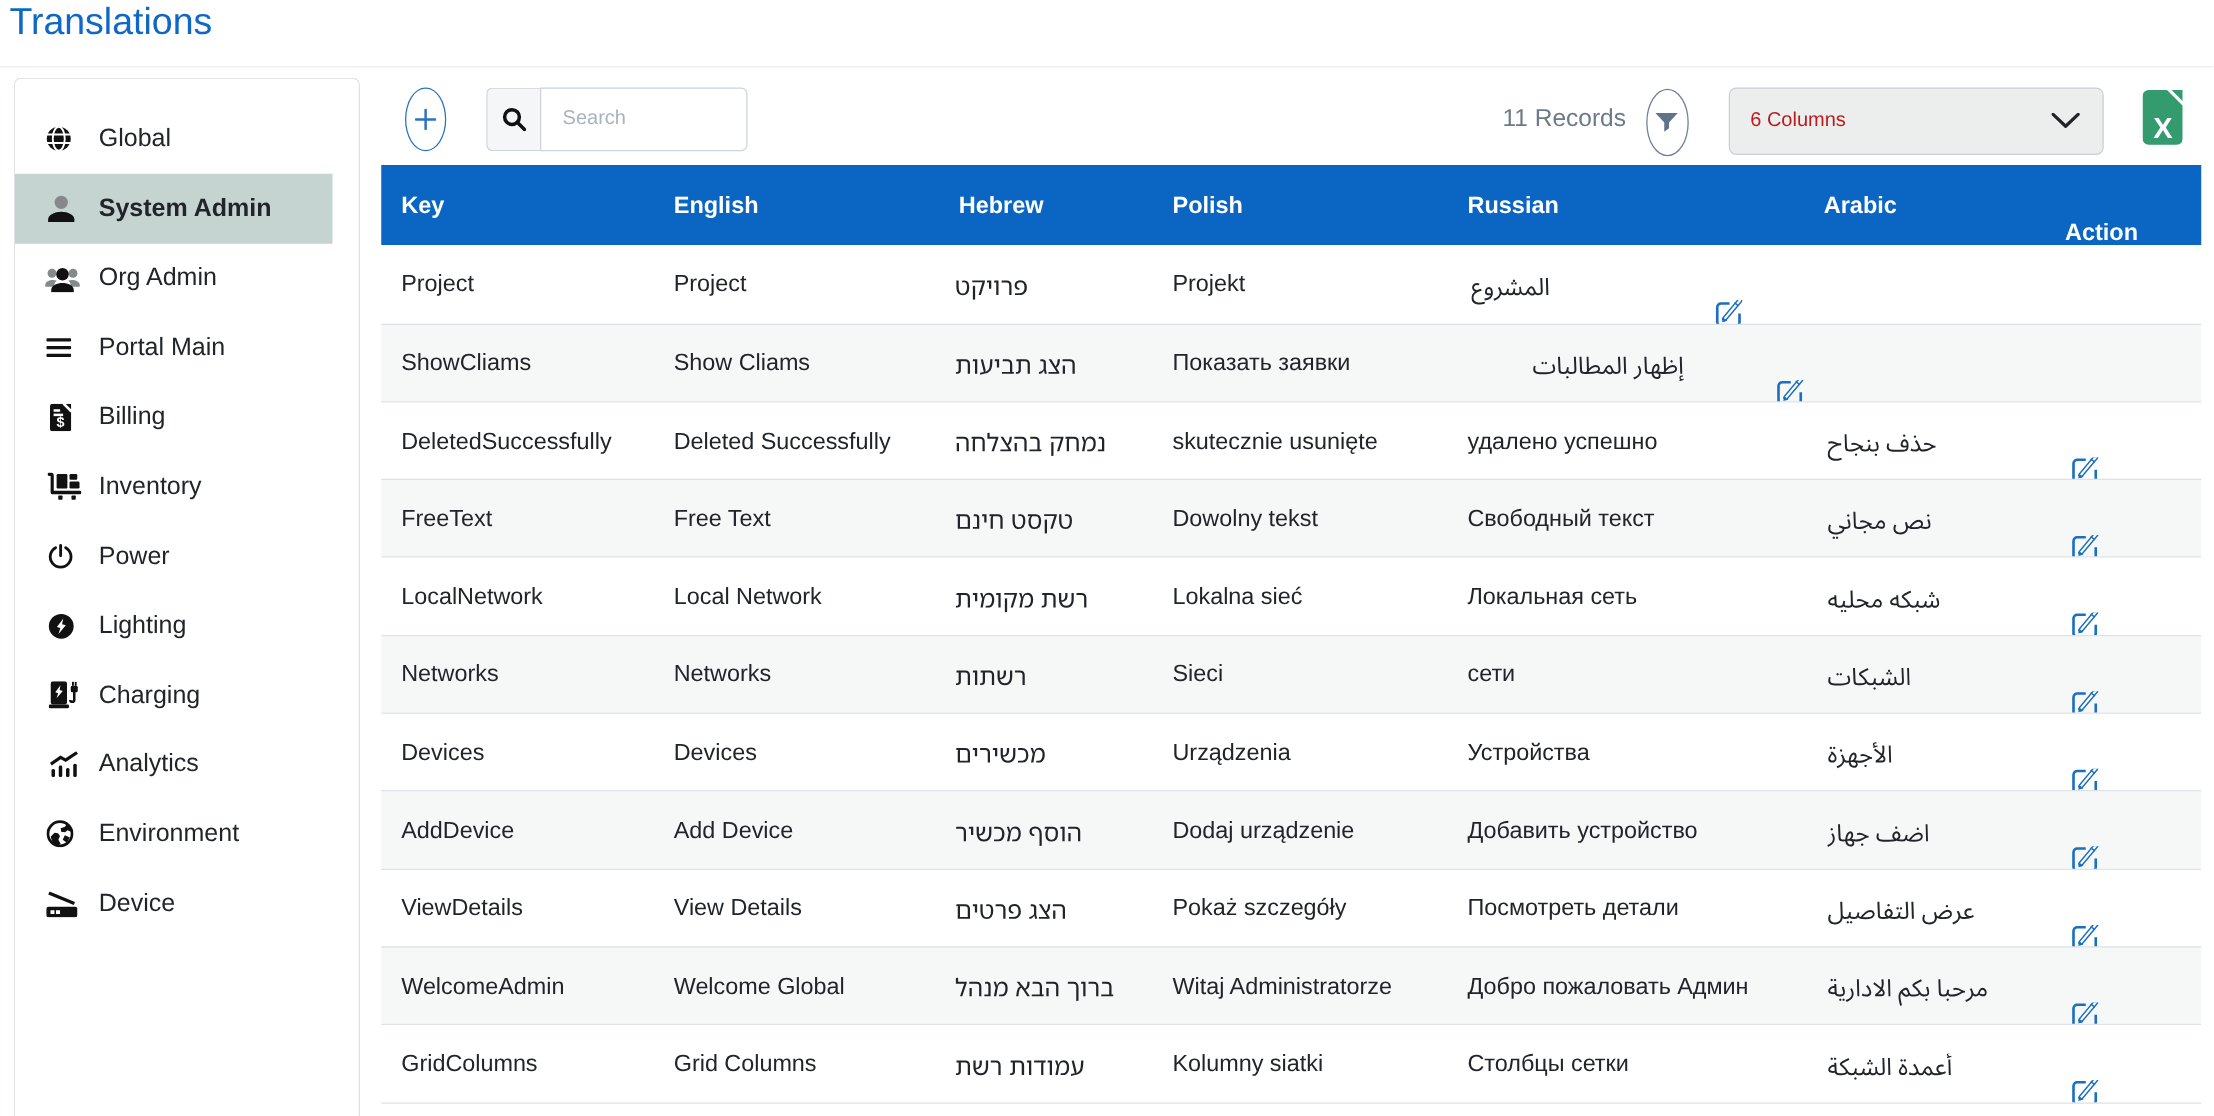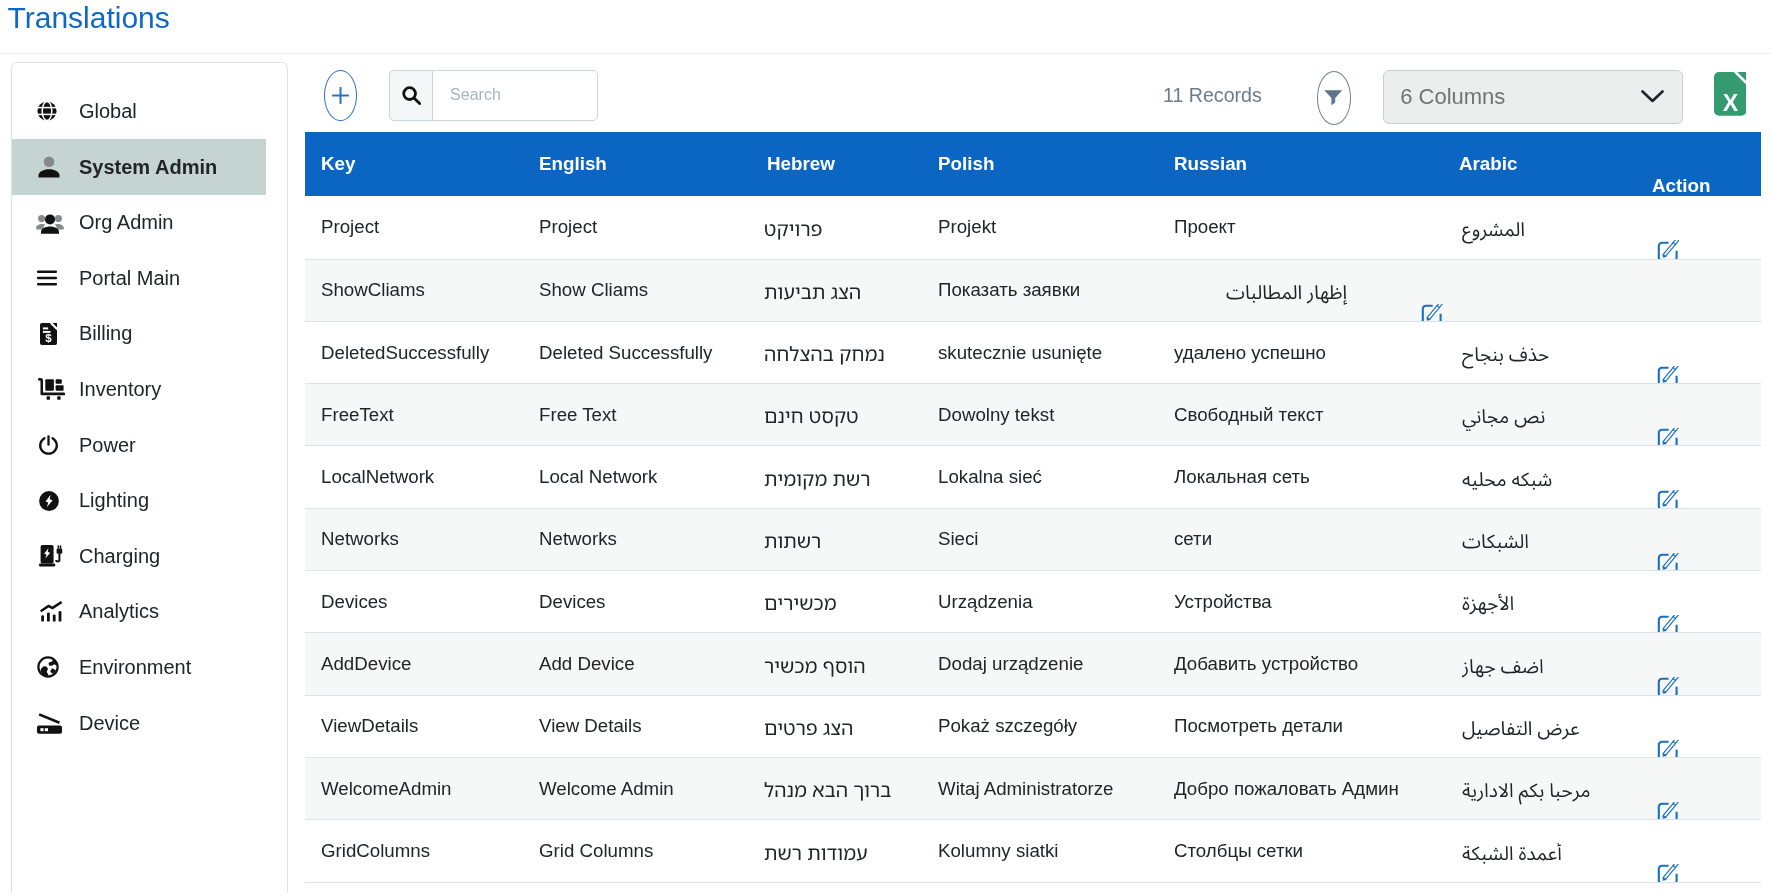--- a/index.html
+++ b/index.html
@@ -9,24 +9,24 @@
 .sidebar li { height:55.6px; display:flex; align-items:center; font-size:20px; color:#212529; }
 .sidebar li.active { background:#c5d4d1;font-weight:bold; }
 .ic { width:22px; margin-left:24.5px; display:flex; justify-content:center; align-items:center; flex:0 0 auto; }
 .ic svg { flex:0 0 auto; }
 .lb { margin-left:21px; white-space:nowrap; }
 .main { position:absolute; left:305px; top:62px; width:1455.5px; }
 .plus { position:absolute; left:19.4px; top:7.5px; width:32.6px; height:51px; border:1px solid #2a72c4; border-radius:50%; display:flex; align-items:center; justify-content:center; }
 .sgroup { position:absolute; left:84.4px; top:7.5px; height:51px; display:flex; }
 .sprep { width:42.7px; background:#f4f6f7; border:1px solid #cdd4da; border-right:none; border-radius:5px 0 0 5px; display:flex; align-items:center; justify-content:center; }
 .sinput { width:166.3px; border:1px solid #cdd4da; border-radius:0 5px 5px 0; background:#fff; color:#a9b3bf; font-size:16px; padding-left:17px; display:flex; align-items:center; }
-.recs { position:absolute; left:858px; top:0; height:66px; line-height:66px; font-size:19.6px; color:#6d7a8a; }
+.recs { position:absolute; left:897px; top:0; height:66px; line-height:66px; font-size:19.6px; color:#6d7a8a; }
 .funnel { position:absolute; left:1011.6px; top:9.2px; width:34.3px; height:53.7px; border:1px solid #6e7d95; border-radius:50%; display:flex; align-items:center; justify-content:center; }
 .sel { position:absolute; left:1078.2px; top:7.8px; width:299.7px; height:54px; background:#eceeee; border:1px solid #c9ced3; border-radius:6px; display:flex; align-items:center; }
-.sel .txt { margin-left:16px; font-size:22px; color:#737373; }
+.sel .txt { margin-left:16px; font-size:16px; color:#b91c1c; }
 .sel svg { position:absolute; right:17.5px; }
 .excel { position:absolute; left:1408.8px; top:10.3px; }
 .table { position:absolute; left:0; top:70px; width:1455.5px; }
 .th { height:64.3px; background:#0a66c2; display:flex; color:#fff; font-weight:bold; font-size:18.8px; }
 .tr { height:62.3px; display:flex; border-top:1px solid #dee2e6; background:#fff; }
 .tr.r0 { border-top:none; }
 .tr.odd { background:#f6f7f7; }
 .td, .hd { padding-left:17px; display:flex; align-items:center; white-space:nowrap; overflow:hidden; }
 .td { font-size:18.7px; color:#212529; }
 .c0 { width:217px;padding-left:16px; } .c1 { width:228px;text-align:center; } .c2 { width:171px; } .c2 .rtl { margin-left:-3px; } .c5 .rtl { margin-left:3px; } .c3 { width:236px; }
@@ -234,21 +234,20 @@
       </div>
 <div class="tr r0">
 <div class="td c0">Project</div>
         <div class="td c1">Project</div>
 <div class="td c2">
           <svg class="rtl" width="58" height="26" viewBox="0 -17 58 26">
             <path d="M6.2 0.2Q3.8 0.2 2.4 -1.5Q1.1 -3.1 1.1 -6.4V-11.6H2.9V-6.4Q2.9 -3.8 3.8 -2.5Q4.6 -1.2 6.2 -1.2Q7.8 -1.2 8.7 -2.5Q9.6 -3.8 9.6 -6.4Q9.6 -8.2 9.1 -9.3Q8.6 -10.3 7.4 -10.3Q6.9 -10.3 6.5 -10.2Q6.2 -10.2 5.7 -10.1V-11.5Q6.2 -11.6 6.7 -11.7Q7.2 -11.7 7.6 -11.7Q9.7 -11.7 10.5 -10.3Q11.4 -8.9 11.4 -6.4Q11.4 -3.1 10.1 -1.5Q8.7 0.2 6.2 0.2Z M18.9 0 22 -10.2H13.7L13.9 -11.6H24L23.9 -10.5L20.7 0ZM14.3 3.7V-7.3L16.1 -7.4V3.6Z M27.2 -5.1V-11.6H29V-5.1ZM25.5 -10.1 25.7 -11.6H28.3V-10.1Z M33 0V-11.6H34.8V0ZM31.2 -10.1 31.5 -11.6H34.2V-10.1Z M43.4 0V-7.9Q43.4 -9 42.8 -9.6Q42.3 -10.1 41.2 -10.1H37.2L37.4 -11.6H41.3Q43.2 -11.6 44.2 -10.7Q45.2 -9.8 45.2 -7.9V0Z M48 0V-1.5H51.6Q52.9 -1.5 53.8 -2Q54.7 -2.6 55.1 -3.6Q55.6 -4.6 55.6 -5.9Q55.6 -8 54.8 -9.2Q53.9 -10.3 52.3 -10.3Q50.9 -10.3 50.2 -9.6Q49.4 -8.9 49.4 -7.8Q49.4 -7 49.8 -6.4Q50.3 -5.7 51.1 -5.6Q51.3 -5.6 51.4 -5.5Q51.5 -5.5 51.6 -5.5L51.5 -4.2Q51.4 -4.2 51.1 -4.2Q50.8 -4.2 50.5 -4.3Q49.1 -4.5 48.4 -5.4Q47.7 -6.4 47.7 -7.9Q47.7 -9 48.2 -9.9Q48.7 -10.8 49.8 -11.3Q50.8 -11.8 52.3 -11.8Q54.7 -11.8 56.1 -10.3Q57.5 -8.7 57.5 -5.9Q57.5 -4.1 56.8 -2.8Q56 -1.5 54.7 -0.7Q53.4 0 51.5 0Z" fill="#212529"></path>
           </svg>
         </div>
 <div class="td c3">Projekt</div>
-        <div class="td c4">Проект</div>
 <div class="td c5">
           <svg class="rtl" width="63" height="26" viewBox="0 -17 63 26">
             <path d="M6.6 7.6Q5.5 7.6 4.4 7.3Q3.3 7.1 2.4 6.5Q1.4 5.9 0.8 4.9Q0.2 3.9 0.2 2.4Q0.2 1.1 0.7 -0.2Q1.3 -1.4 2.3 -2.3Q3.4 -3.3 4.8 -4Q6.2 -4.7 7.9 -5L8.3 -3.5Q6.9 -3.2 5.7 -2.7Q4.5 -2.2 3.6 -1.5Q2.7 -0.8 2.2 0.2Q1.8 1.1 1.8 2.2Q1.8 3.1 2.1 3.8Q2.4 4.4 2.9 4.8Q3.4 5.3 4 5.5Q4.7 5.8 5.3 5.9Q6 6 6.6 6Q7.6 6 8.7 5.8Q9.7 5.6 10.6 5.3L11.1 6.6Q10.6 6.8 9.9 7.1Q9.1 7.3 8.2 7.4Q7.4 7.6 6.6 7.6ZM3.4 -2.6Q2.6 -2.8 2 -3.3Q1.4 -3.8 1.1 -4.5Q0.7 -5.2 0.7 -6Q0.7 -7.2 1.3 -8Q1.8 -8.8 2.7 -9.2Q3.6 -9.6 4.6 -9.6Q5.1 -9.6 5.6 -9.5Q6.1 -9.4 6.5 -9.3L6.2 -7.8Q5.8 -7.9 5.4 -7.9Q5 -8 4.6 -8Q3.9 -8 3.4 -7.8Q2.9 -7.5 2.6 -7.1Q2.2 -6.6 2.2 -6.1Q2.2 -5.5 2.5 -5.1Q2.8 -4.7 3.3 -4.4Q3.8 -4.1 4.2 -4Q4.7 -3.8 5.1 -3.9Z M10.8 4.4 10.5 2.8Q11.7 2.7 12.6 2.4Q13.6 2.1 14.3 1.6Q15 1.1 15.4 0.2Q15.8 -0.6 15.8 -1.9Q15.8 -2.5 15.6 -3Q15.5 -3.6 15.3 -4Q15.1 -4.4 14.8 -4.6Q14.4 -4.9 14 -4.9Q13.6 -4.9 13.2 -4.6Q12.9 -4.2 12.7 -3.7Q12.5 -3.2 12.5 -2.7Q12.5 -2.3 12.6 -2Q12.8 -1.7 13.2 -1.5Q13.6 -1.4 14.2 -1.4Q14.7 -1.4 15.3 -1.5Q15.9 -1.6 16.3 -1.8L16.4 -0.4Q15.9 -0.1 15.3 0Q14.6 0.2 14 0.2Q13.3 0.2 12.7 0Q12.2 -0.2 11.8 -0.5Q11.4 -0.7 11.2 -1.2Q11 -1.7 11 -2.3Q11 -3 11.2 -3.8Q11.4 -4.5 11.8 -5.1Q12.3 -5.7 12.9 -6.1Q13.5 -6.5 14.2 -6.5Q15 -6.5 15.5 -6.1Q16.1 -5.7 16.5 -5Q16.9 -4.3 17.1 -3.5Q17.3 -2.6 17.3 -1.7Q17.3 0 16.5 1.3Q15.8 2.6 14.4 3.4Q13 4.2 10.8 4.4Z M18.4 4.5 17.8 3Q19.2 2.5 20.2 1.9Q21.1 1.3 21.6 0.7Q22.2 0 22.4 -0.7Q22.7 -1.4 22.7 -2.1Q22.7 -3 22.2 -4Q21.8 -4.9 21.3 -5.8L22.7 -6.5Q23.1 -5.8 23.4 -5.2Q23.7 -4.5 23.9 -4Q24.1 -3.4 24.2 -2.9Q24.5 -2.1 24.9 -1.8Q25.4 -1.5 26.1 -1.5Q26.5 -1.5 26.7 -1.3Q26.9 -1 26.9 -0.7Q26.9 -0.4 26.6 -0.2Q26.3 0.1 25.9 0.1Q25.1 0.1 24.5 -0.2Q24 -0.5 23.8 -1Q23.5 -1.5 23.4 -2L24 -1.7Q24 -0.4 23.4 0.6Q22.9 1.7 22 2.5Q21.1 3.2 20.1 3.7Q19.2 4.2 18.4 4.5Z M25.9 0.1 26.1 -1.5Q26.7 -1.5 27.1 -1.6Q27.5 -1.7 27.8 -2Q28 -2.4 28.2 -3.1Q28.5 -3.9 28.8 -5.3L30.2 -4.9Q30.1 -4.4 30 -3.7Q29.8 -3.1 29.8 -2.5Q29.8 -2.2 30 -2Q30.1 -1.7 30.5 -1.6Q30.9 -1.5 31.5 -1.5Q32.1 -1.5 32.4 -1.6Q32.8 -1.7 33 -2Q33.3 -2.4 33.5 -3.2Q33.7 -4 33.9 -5.4L35.3 -5.1Q35.3 -4.8 35.2 -4.3Q35.1 -3.8 35 -3.3Q35 -2.8 35 -2.5Q35 -2.2 35.1 -2Q35.2 -1.7 35.6 -1.6Q36 -1.5 36.7 -1.5Q37.7 -1.5 38.1 -1.9Q38.6 -2.3 38.6 -3.1Q38.6 -3.6 38.5 -4Q38.5 -4.5 38.5 -5.1Q38.4 -5.7 38.3 -6.5L39.7 -6.6Q39.8 -5.1 40 -4.1Q40.1 -3.1 40.4 -2.5Q40.7 -1.9 41.2 -1.7Q41.6 -1.5 42.4 -1.5Q42.8 -1.5 43 -1.3Q43.2 -1 43.2 -0.7Q43.2 -0.4 42.9 -0.2Q42.7 0.1 42.2 0.1Q41.6 0.1 41.1 -0.1Q40.6 -0.3 40.2 -0.6Q39.8 -0.9 39.6 -1.3Q39.3 -1.7 39.2 -2.2L39.6 -2.1Q39.4 -1.2 38.9 -0.7Q38.5 -0.3 37.9 -0.1Q37.2 0.1 36.6 0.1Q35.7 0.1 35.2 -0.1Q34.6 -0.3 34.3 -0.8Q34 -1.2 33.9 -1.9H34.6Q34.2 -1 33.8 -0.6Q33.4 -0.2 32.8 -0Q32.2 0.1 31.3 0.1Q30.8 0.1 30.2 -0.1Q29.7 -0.2 29.3 -0.7Q28.9 -1.1 28.8 -2L29.4 -2.1Q29 -1.2 28.6 -0.7Q28.1 -0.2 27.5 -0.1Q26.8 0.1 25.9 0.1ZM34.2 -10.5Q33.8 -10.5 33.5 -10.7Q33.2 -11 33.2 -11.4Q33.2 -11.8 33.5 -12.1Q33.8 -12.4 34.2 -12.4Q34.6 -12.4 34.9 -12.1Q35.1 -11.8 35.1 -11.4Q35.1 -11 34.9 -10.7Q34.6 -10.5 34.2 -10.5ZM32.9 -8.4Q32.5 -8.4 32.2 -8.6Q31.9 -8.9 31.9 -9.3Q31.9 -9.7 32.2 -10Q32.5 -10.3 32.9 -10.3Q33.3 -10.3 33.6 -10Q33.8 -9.7 33.8 -9.3Q33.8 -8.9 33.6 -8.6Q33.3 -8.4 32.9 -8.4ZM35.5 -8.4Q35.1 -8.4 34.8 -8.6Q34.5 -8.9 34.5 -9.3Q34.5 -9.7 34.8 -10Q35.1 -10.3 35.5 -10.3Q35.9 -10.3 36.2 -10Q36.4 -9.7 36.4 -9.3Q36.4 -8.9 36.2 -8.6Q35.9 -8.4 35.5 -8.4Z M42.2 0.1 42.4 -1.5Q43 -1.5 43.3 -1.7Q43.6 -1.9 43.9 -2.5Q44.2 -3 44.7 -3.9Q45.1 -4.8 45.6 -5.4Q46.1 -6 46.5 -6.3Q47 -6.7 47.4 -6.8Q47.8 -7 48.1 -7Q48.7 -7 49.2 -6.7Q49.7 -6.4 50.2 -5.7Q50.6 -5.1 51.1 -3.9Q51.5 -2.9 51.9 -2.3Q52.2 -1.8 52.6 -1.6Q53 -1.5 53.5 -1.5Q53.9 -1.5 54.1 -1.3Q54.3 -1 54.3 -0.7Q54.3 -0.4 54 -0.2Q53.8 0.1 53.3 0.1Q52.6 0.1 52 -0.2Q51.3 -0.4 50.9 -0.9L51.2 -1.3Q51 -0.7 50.6 -0.4Q50.3 0 49.8 0.2Q49.4 0.4 48.9 0.4Q48.2 0.4 47.6 0.1Q46.9 -0.2 46.3 -0.7Q45.7 -1.2 45.2 -1.8Q44.7 -1 44.3 -0.5Q43.8 -0.1 43.4 -0Q42.9 0.1 42.2 0.1ZM46 -3.3Q46.3 -2.8 46.7 -2.4Q47 -2 47.4 -1.7Q47.8 -1.4 48.2 -1.3Q48.6 -1.2 48.9 -1.2Q49.5 -1.2 49.9 -1.7Q50.2 -2.2 49.8 -3Q49.7 -3.5 49.5 -3.9Q49.3 -4.3 49.1 -4.7Q48.9 -5 48.6 -5.2Q48.3 -5.4 48 -5.4Q47.7 -5.4 47.4 -5.2Q47.1 -5 46.7 -4.6Q46.4 -4.1 46 -3.3Z M53.3 0.1 53.5 -1.5Q54.6 -1.5 55 -1.7Q55.5 -1.9 55.6 -2.4Q55.6 -3 55.6 -3.9L55.2 -13.7H56.8L57.2 -4.1Q57.2 -3.1 57.1 -2.3Q57 -1.5 56.6 -1Q56.2 -0.4 55.4 -0.2Q54.6 0.1 53.3 0.1Z M60.1 0 59.7 -13.7H61.3L61.7 0Z" fill="#212529"></path>
           </svg>
         </div>
 <div class="td c6">
           <svg class="edit" width="24.5" height="24.5" viewBox="0 0 24.5 24.5">
             <g fill="none" stroke="#1a6fc2" stroke-width="2.1">
               <path d="M13.6 3.8 H6.8 A3 3 0 0 0 3.8 6.8 V18.6 A3 3 0 0 0 6.8 21.6 H18.6 A3 3 0 0 0 21.6 18.6 V11.8"></path>
             </g>
@@ -469,21 +468,21 @@
             </g>
             <line x1="21.9" y1="1.4" x2="9.6" y2="16.1" stroke="#1a6fc2" stroke-width="4.1" stroke-linecap="round"></line>
             <line x1="21.9" y1="1.4" x2="9.6" y2="16.1" stroke="#ffffff" stroke-width="1.8" stroke-linecap="round"></line>
             <line x1="17.6" y1="3.1" x2="20.8" y2="5.8" stroke="#1a6fc2" stroke-width="1.2"></line>
             <path d="M7.6 18.7 L8.5 14.9 L11.8 17.6 Z" fill="#1a6fc2"></path>
           </svg>
         </div>
       </div>
 <div class="tr odd">
 <div class="td c0">WelcomeAdmin</div>
-        <div class="td c1">Welcome Admin</div>
+        <div class="td c1">Welcome Global</div>
 <div class="td c2">
           <svg class="rtl" width="127" height="26" viewBox="0 -17 127 26">
             <path d="M2.5 -11.6H9.5L9.3 -10.5L5.8 0H4L7.4 -10.1H0.7V-14.7L2.5 -14.9Z M19.3 0V-7.9Q19.3 -9 18.8 -9.6Q18.2 -10.1 17.1 -10.1H11.3L11.5 -11.6H17.3Q19.2 -11.6 20.1 -10.7Q21.1 -9.8 21.1 -7.9V0ZM11.6 0V-6.6L13.4 -6.7V0Z M26.7 0V-8.7Q26.7 -9.2 26.5 -9.5Q26.4 -9.9 26.1 -10Q25.8 -10.1 25.4 -10.1H24L24.2 -11.6H25.8Q27.1 -11.6 27.8 -10.9Q28.5 -10.2 28.5 -8.9V0ZM23.5 0V-1.5H27.6V0Z M31.1 0 32.5 -7 30.9 -11.6H32.7L33.6 -8.5H33.7Q33.9 -9.2 34.2 -9.8Q34.5 -10.3 35 -10.8Q35.4 -11.3 36.1 -11.5Q36.8 -11.8 37.7 -11.8Q39 -11.8 40 -11.2Q41 -10.6 41.6 -9.4Q42.1 -8.1 42.1 -6.3V-6Q42.1 -4.2 41.5 -2.8Q41 -1.5 39.9 -0.7Q38.7 0 37.1 0H35.2L35.4 -1.5H37.1Q38.6 -1.5 39.5 -2.7Q40.3 -4 40.3 -6V-6.3Q40.3 -7.7 39.9 -8.6Q39.6 -9.4 38.9 -9.9Q38.3 -10.3 37.4 -10.3Q36.6 -10.3 36 -10Q35.5 -9.7 35.1 -9.2Q34.8 -8.7 34.5 -8.1Q34.3 -7.5 34.2 -6.9L33 0Z M57.8 0Q56.9 -1.5 56 -2.8Q55.1 -4.2 54.2 -5.4Q53.4 -6.7 52.5 -7.7Q52 -8.3 51.5 -8.9Q51.1 -9.5 50.7 -10Q50.3 -10.5 49.9 -10.9Q49.6 -11.3 49.3 -11.6H51.5Q51.9 -11.2 52.3 -10.7Q52.7 -10.1 53.2 -9.5Q53.7 -8.9 54.3 -8.2Q55.1 -7 56.1 -5.7Q57 -4.3 58 -2.9Q59 -1.5 59.9 0ZM48.9 0 49.4 -3.3Q49.5 -4.4 49.9 -5.3Q50.2 -6.3 50.9 -7Q51.5 -7.7 52.6 -8.2L53.2 -7Q52.5 -6.7 52.1 -6.1Q51.7 -5.5 51.5 -4.8Q51.3 -4.1 51.1 -3.2L50.7 0ZM56.1 -4.8 55.5 -6Q56.3 -6.4 56.7 -6.9Q57.2 -7.4 57.4 -8.2Q57.7 -8.9 57.8 -9.8L57.9 -11.6H59.7L59.6 -9.7Q59.5 -8.6 59.1 -7.6Q58.7 -6.7 57.9 -6Q57.2 -5.3 56.1 -4.8Z M67.8 0V-7.9Q67.8 -9 67.3 -9.6Q66.7 -10.1 65.6 -10.1H62L62.2 -11.6H65.8Q67.7 -11.6 68.6 -10.7Q69.6 -9.8 69.6 -7.9V-1.3Q69.5 -0.9 69.3 -0.6Q69.1 -0.3 68.9 0ZM61.4 0V-1.5H71.1L70.8 0Z M80.9 0V-7.9Q80.9 -9 80.3 -9.6Q79.8 -10.1 78.7 -10.1H72.8L73 -11.6H78.8Q80.7 -11.6 81.7 -10.7Q82.7 -9.8 82.7 -7.9V0ZM73.1 0V-6.6L74.9 -6.7V0Z M97 3.7V-7.4Q97 -8.7 96.4 -9.4Q95.8 -10.1 94.7 -10.1H90.2L90.4 -11.6H94.8Q96.7 -11.6 97.7 -10.5Q98.8 -9.4 98.8 -7.4V3.6Z M102.6 0V-11.6H104.4V0ZM100.8 -10.1 101 -11.6H103.7V-10.1Z M112.9 0V-7.9Q112.9 -9 112.4 -9.6Q111.8 -10.1 110.8 -10.1H106.7L106.9 -11.6H110.9Q112.8 -11.6 113.7 -10.7Q114.7 -9.8 114.7 -7.9V0Z M123.4 0V-7.9Q123.4 -9 122.9 -9.6Q122.3 -10.1 121.2 -10.1H117.6L117.8 -11.6H121.4Q123.3 -11.6 124.3 -10.7Q125.2 -9.8 125.2 -7.9V-1.3Q125.1 -0.9 124.9 -0.6Q124.7 -0.3 124.5 0ZM117 0V-1.5H126.7L126.5 0Z" fill="#212529"></path>
           </svg>
         </div>
 <div class="td c3">Witaj Administratorze</div>
         <div class="td c4">Добро пожаловать Админ</div>
 <div class="td c5">
           <svg class="rtl" width="128" height="26" viewBox="0 -17 128 26">
             <path d="M9.3 0.1Q8.3 0.1 7.5 -0.2Q6.7 -0.5 6.2 -1.2Q5.8 -1.9 5.7 -3.2L5.4 -9.9H7L7.3 -3.6Q7.3 -2.7 7.6 -2.2Q7.9 -1.8 8.3 -1.6Q8.8 -1.5 9.5 -1.5Q9.9 -1.5 10.1 -1.3Q10.3 -1 10.3 -0.7Q10.3 -0.4 10 -0.2Q9.8 0.1 9.3 0.1ZM6.4 -2Q5.3 -1.7 4.3 -1.7Q3.3 -1.7 2.4 -2Q1.6 -2.3 1.1 -2.9Q0.6 -3.5 0.6 -4.3Q0.6 -5.1 1 -5.8Q1.4 -6.5 2.1 -7.1Q2.8 -7.6 3.8 -8Q4.7 -8.4 5.8 -8.5L6.1 -6.9Q5.1 -6.9 4.4 -6.6Q3.6 -6.4 3.1 -6.1Q2.6 -5.7 2.4 -5.3Q2.1 -4.9 2.1 -4.5Q2.1 -4.1 2.4 -3.8Q2.7 -3.6 3.2 -3.4Q3.7 -3.3 4.2 -3.3Q4.8 -3.2 5.4 -3.3Q5.9 -3.4 6.3 -3.5ZM6 -12.1Q5.6 -12.1 5.3 -12.4Q5.1 -12.7 5.1 -13.1Q5.1 -13.4 5.3 -13.7Q5.6 -14 6 -14Q6.4 -14 6.7 -13.7Q7 -13.4 7 -13.1Q7 -12.7 6.7 -12.4Q6.4 -12.1 6 -12.1ZM3.4 -12.1Q3 -12.1 2.7 -12.4Q2.4 -12.7 2.4 -13.1Q2.4 -13.4 2.7 -13.7Q3 -14 3.4 -14Q3.8 -14 4.1 -13.7Q4.3 -13.4 4.3 -13.1Q4.3 -12.7 4.1 -12.4Q3.8 -12.1 3.4 -12.1Z M9.3 0.1 9.5 -1.5Q10.7 -1.5 11.3 -1.6Q11.9 -1.7 12.2 -2Q12.5 -2.4 12.5 -3.1Q12.5 -3.6 12.3 -4.3Q12.2 -4.9 11.9 -5.7Q11.7 -6.4 11.4 -7.2L12.9 -7.7Q13.2 -7.1 13.4 -6.3Q13.6 -5.5 13.8 -4.8Q13.9 -4 13.9 -3.4Q13.9 -2.5 13.7 -1.8Q13.4 -1.1 12.8 -0.7Q12.3 -0.3 11.4 -0.1Q10.5 0.1 9.3 0.1ZM12.9 3.7Q12.5 3.7 12.2 3.4Q11.9 3.2 11.9 2.8Q11.9 2.4 12.2 2.1Q12.5 1.8 12.9 1.8Q13.3 1.8 13.5 2.1Q13.8 2.4 13.8 2.8Q13.8 3.2 13.5 3.4Q13.3 3.7 12.9 3.7ZM10.3 3.7Q9.8 3.7 9.6 3.4Q9.3 3.2 9.3 2.8Q9.3 2.4 9.6 2.1Q9.8 1.8 10.3 1.8Q10.6 1.8 10.9 2.1Q11.2 2.4 11.2 2.8Q11.2 3.2 10.9 3.4Q10.6 3.7 10.3 3.7Z M15.1 4.4 14.6 3Q16.5 2.3 17.6 1.5Q18.6 0.6 19 -0.3Q19.4 -1.2 19.4 -2.1Q19.4 -2.6 19.3 -3.1Q19.2 -3.6 18.9 -4.2Q18.6 -4.9 18.1 -5.8L19.5 -6.5Q20.2 -5.3 20.5 -4.1Q20.9 -3 20.9 -2.2Q20.9 -1 20.5 0Q20.1 1 19.4 1.7Q18.8 2.5 18 3Q17.3 3.6 16.5 3.9Q15.7 4.3 15.1 4.4Z M23.9 0 23.5 -13.7H25.1L25.4 0Z M27.4 -0.9 28.1 -2.2Q28.5 -1.9 29.2 -1.7Q29.9 -1.5 30.8 -1.5Q31.8 -1.5 32.3 -1.7Q32.9 -1.9 33.2 -2.2Q33.4 -2.6 33.4 -3.1Q33.4 -3.5 33.3 -4.1Q33.1 -4.6 32.6 -5.6Q32 -6.6 30.9 -8.1L32.2 -9Q33.3 -7.6 33.9 -6.5Q34.5 -5.3 34.7 -4.5Q35 -3.6 35 -3Q35 -2.2 34.6 -1.5Q34.2 -0.8 33.3 -0.3Q32.4 0.1 30.8 0.1Q30.1 0.1 29.5 0Q28.8 -0.1 28.3 -0.3Q27.8 -0.6 27.4 -0.9Z M43.5 -6.4Q44.3 -5.7 44.8 -5Q45.3 -4.4 45.5 -3.8Q45.8 -3.2 45.8 -2.6Q45.8 -2.2 45.6 -1.7Q45.5 -1.3 45.1 -0.9Q44.8 -0.5 44.1 -0.2Q43.5 0 42.5 0H38.1V-1.6Q40 -3 41.2 -4.3Q42.4 -5.7 42.9 -7.1Q43.4 -8.6 43.4 -10.3Q43.4 -10.7 43.3 -11.3Q43.3 -11.9 43.2 -12.5Q43.1 -13.1 43 -13.5L44.7 -13.7Q44.8 -13.3 44.8 -12.7Q44.9 -12.1 44.9 -11.5Q45 -10.8 45 -10.4Q45 -9.5 44.8 -8.6Q44.7 -7.8 44.4 -6.9Q44.2 -6.1 43.7 -5.3L43.5 -4.9Q43 -4 42.2 -3.2Q41.4 -2.3 40.3 -1.6H42.8Q43.4 -1.6 43.8 -1.7Q44.1 -1.9 44.2 -2.2Q44.4 -2.4 44.4 -2.7Q44.4 -3.2 43.9 -3.8Q43.5 -4.4 42.7 -5.2ZM42.7 -5.2Q41.6 -6.2 40 -7.4Q38.4 -8.7 36.6 -9.9L37.5 -11.2Q39.5 -9.7 41 -8.5Q42.5 -7.4 43.5 -6.4Z M48.8 0 48.4 -13.7H50L50.3 0Z M58.1 7.5Q57.7 6.1 57.4 4.7Q57.1 3.2 56.9 2.1Q56.8 1 56.8 0.5Q56.8 -0.9 57.2 -2.1Q57.7 -3.3 58.4 -4.2Q59.2 -5.1 60 -5.7Q60.8 -6.3 61.6 -6.6Q62.4 -7 63 -7Q63.5 -7 63.8 -6.7Q64.2 -6.5 64.6 -5.9Q64.9 -5.3 65.3 -4.1Q65.6 -3 66 -2.4Q66.3 -1.9 66.7 -1.7Q67.1 -1.5 67.6 -1.5Q68 -1.5 68.2 -1.3Q68.3 -1 68.3 -0.7Q68.3 -0.4 68.1 -0.2Q67.8 0.1 67.4 0.1Q66.6 0.1 66.1 -0.2Q65.6 -0.4 65.2 -0.9L65.6 -1.3Q65.4 -0.7 65 -0.4Q64.7 0 64.3 0.2Q63.8 0.3 63.3 0.3Q62.8 0.3 62.2 0.1Q61.6 -0.1 61 -0.5Q60.4 -0.8 59.9 -1.4Q59.4 -2 59 -2.7L59.2 -2.7Q58.7 -1.9 58.5 -1.1Q58.3 -0.2 58.3 0.5Q58.3 1 58.5 1.9Q58.6 2.7 58.8 3.6Q58.9 4.6 59.2 5.5Q59.4 6.4 59.6 7.2ZM63.5 -1.2Q63.8 -1.2 64.1 -1.4Q64.3 -1.5 64.4 -1.8Q64.4 -2 64.3 -2.4Q64.1 -3.1 63.9 -3.7Q63.7 -4.2 63.5 -4.5Q63.3 -4.9 63.1 -5.1Q62.9 -5.2 62.7 -5.2Q62.5 -5.2 62.2 -5.1Q61.9 -5 61.5 -4.9Q61.2 -4.7 60.8 -4.4Q60.4 -4.1 60.1 -3.7L60.1 -3.9Q60.6 -3 61.2 -2.4Q61.8 -1.8 62.4 -1.5Q63 -1.2 63.5 -1.2Z M67.4 0.1 67.6 -1.5H69Q70.6 -1.5 71.4 -1.7Q72.2 -1.8 72.4 -2.1Q72.7 -2.4 72.7 -2.7Q72.7 -3.2 72.3 -3.7Q72 -4.3 71.4 -4.9Q70.9 -5.5 70.3 -6Q69.7 -6.6 69.1 -7.1Q68.6 -7.6 68.3 -7.9Q67.9 -8.3 67.9 -8.4Q67.9 -8.7 68 -9Q68 -9.3 68.1 -9.5Q68.2 -9.7 68.3 -9.8Q68.7 -10.3 69.4 -10.7Q70 -11.2 70.9 -11.6Q71.8 -12.1 72.8 -12.6Q73.8 -13.1 74.8 -13.6L75.5 -12.2Q74.6 -11.7 73.6 -11.2Q72.7 -10.8 71.8 -10.3Q71 -9.9 70.2 -9.5Q69.5 -9 68.9 -8.5L69 -9.2Q69.8 -8.5 70.6 -7.8Q71.4 -7.1 72.1 -6.4Q72.7 -5.7 73.3 -4.9Q73.9 -4.1 74.5 -3.1Q74.9 -2.4 75.4 -2Q75.9 -1.7 76.5 -1.6Q77 -1.5 77.3 -1.5Q77.7 -1.5 77.9 -1.3Q78.1 -1 78.1 -0.7Q78.1 -0.4 77.8 -0.2Q77.5 0.1 77.1 0.1Q76.6 0.1 75.9 -0.1Q75.2 -0.2 74.5 -0.7Q73.9 -1.2 73.4 -2.2L74 -1.9Q73.7 -1.4 73.3 -1Q73 -0.7 72.4 -0.4Q71.8 -0.2 71 -0Q70.2 0.1 69 0.1Z M77.1 0.1 77.3 -1.5Q78.3 -1.5 78.8 -1.6Q79.4 -1.7 79.6 -2.1Q79.9 -2.4 79.9 -3.1Q79.9 -3.6 79.7 -4.3Q79.6 -4.9 79.3 -5.7Q79.1 -6.4 78.8 -7.2L80.3 -7.7Q80.6 -7.1 80.8 -6.3Q81 -5.5 81.2 -4.8Q81.3 -4 81.3 -3.4Q81.3 -2.7 81.2 -2.1Q81 -1.5 80.7 -1.1Q80.4 -0.7 79.8 -0.4Q79.3 -0.2 78.7 -0Q78 0.1 77.1 0.1ZM79.2 3.7Q78.8 3.7 78.5 3.4Q78.2 3.1 78.2 2.7Q78.2 2.3 78.5 2.1Q78.8 1.8 79.2 1.8Q79.6 1.8 79.8 2.1Q80.1 2.3 80.1 2.7Q80.1 3.1 79.8 3.4Q79.6 3.7 79.2 3.7Z M92.9 0.1Q91.3 0.1 90.5 -0.2Q89.7 -0.6 89.4 -1.3Q89.1 -2.1 89 -3.2L88.7 -13.7H90.2L90.6 -3.8Q90.7 -2.9 90.8 -2.4Q91 -1.9 91.5 -1.7Q92 -1.5 93.1 -1.5Q93.5 -1.5 93.6 -1.3Q93.8 -1 93.8 -0.7Q93.8 -0.4 93.6 -0.2Q93.3 0.1 92.9 0.1Z M92.9 0.1 93.1 -1.5Q93.9 -1.5 94.3 -1.6Q94.8 -1.8 95 -2.2Q95.3 -2.6 95.4 -3.4Q95.6 -4.2 95.9 -5.4L97.4 -5.1Q97.3 -4.8 97.2 -4.4Q97.1 -4 97 -3.5Q97 -3.1 97 -2.8Q97 -2.4 97.1 -2.1Q97.3 -1.8 97.9 -1.7Q98.5 -1.5 99.6 -1.5Q100.1 -1.5 100.2 -1.3Q100.4 -1 100.4 -0.7Q100.4 -0.4 100.1 -0.2Q99.9 0.1 99.5 0.1Q98.2 0.1 97.5 -0.1Q96.8 -0.3 96.5 -0.8Q96.1 -1.2 96 -1.9L96.6 -1.9Q96.3 -1.2 95.9 -0.9Q95.6 -0.5 95.2 -0.3Q94.7 -0.1 94.2 0Q93.6 0.1 92.9 0.1ZM96.1 3.7Q95.7 3.7 95.5 3.4Q95.2 3.1 95.2 2.7Q95.2 2.3 95.5 2.1Q95.7 1.8 96.1 1.8Q96.5 1.8 96.8 2.1Q97.1 2.3 97.1 2.7Q97.1 3.1 96.8 3.4Q96.5 3.7 96.1 3.7Z M99.5 0.1 99.6 -1.5Q100.6 -1.5 101.6 -1.6Q102.5 -1.8 103.5 -2.1Q104.4 -2.4 105.2 -2.8Q106.1 -3.2 106.9 -3.7Q106.4 -4.2 105.7 -4.5Q105.1 -4.8 104.3 -5Q103.5 -5.2 102.6 -5.2Q102.3 -5.2 102.1 -5.2Q101.8 -5.1 101.5 -5.1Q101.3 -5 100.9 -5L100.6 -6.4Q101.1 -6.6 101.6 -6.7Q102.2 -6.8 102.6 -6.8Q103.6 -6.8 104.4 -6.5Q105.3 -6.3 105.9 -5.9Q106.6 -5.6 107.2 -5.2Q107.8 -4.9 108.3 -4.7Q108.9 -4.4 109.5 -4.4H109.9L110 -3Q109.2 -3 108.5 -2.8Q107.8 -2.6 107.1 -2.2Q106.5 -1.9 105.7 -1.5Q105 -1.1 104.1 -0.7Q103.2 -0.4 102.1 -0.1Q101 0.1 99.5 0.1Z M110.8 4.5 110.3 3Q111.7 2.5 112.6 1.9Q113.5 1.3 114.1 0.7Q114.6 0 114.9 -0.7Q115.1 -1.4 115.1 -2.1Q115.1 -3 114.7 -4Q114.3 -4.9 113.8 -5.8L115.2 -6.5Q115.5 -5.8 115.8 -5.2Q116.1 -4.5 116.3 -4Q116.5 -3.4 116.7 -2.9Q116.9 -2.1 117.4 -1.8Q117.8 -1.5 118.6 -1.5Q119 -1.5 119.1 -1.3Q119.3 -1 119.3 -0.7Q119.3 -0.4 119.1 -0.2Q118.8 0.1 118.4 0.1Q117.5 0.1 117 -0.2Q116.5 -0.5 116.2 -1Q115.9 -1.5 115.8 -2L116.4 -1.7Q116.4 -0.4 115.9 0.6Q115.3 1.7 114.4 2.5Q113.5 3.2 112.6 3.7Q111.6 4.2 110.8 4.5Z M118.4 0.1 118.6 -1.5Q119.1 -1.5 119.5 -1.7Q119.8 -1.9 120.2 -2.5Q120.5 -3 120.9 -3.9Q121.5 -5.1 122 -5.8Q122.6 -6.4 123.1 -6.6Q123.7 -6.9 124.2 -6.9Q124.9 -6.9 125.4 -6.5Q126 -6.2 126.4 -5.6Q126.8 -5.1 127.1 -4.4Q127.3 -3.8 127.3 -3.1Q127.3 -2 126.9 -1.3Q126.5 -0.6 125.9 -0.3Q125.2 0 124.6 0Q124 0 123 -0.2Q122.1 -0.5 120.7 -1.4L121.4 -2.6Q122.4 -2 123.1 -1.8Q123.9 -1.6 124.4 -1.6Q125 -1.6 125.3 -1.7Q125.6 -1.9 125.8 -2.2Q125.9 -2.5 125.9 -2.9Q125.9 -3.5 125.6 -4Q125.4 -4.6 125 -4.9Q124.6 -5.3 124.1 -5.3Q123.7 -5.3 123.4 -5.1Q123.1 -4.9 122.7 -4.4Q122.4 -3.9 122 -2.9Q121.5 -1.9 121.1 -1.3Q120.7 -0.7 120.2 -0.4Q119.8 -0.1 119.4 0Q118.9 0.1 118.4 0.1Z" fill="#212529"></path>

